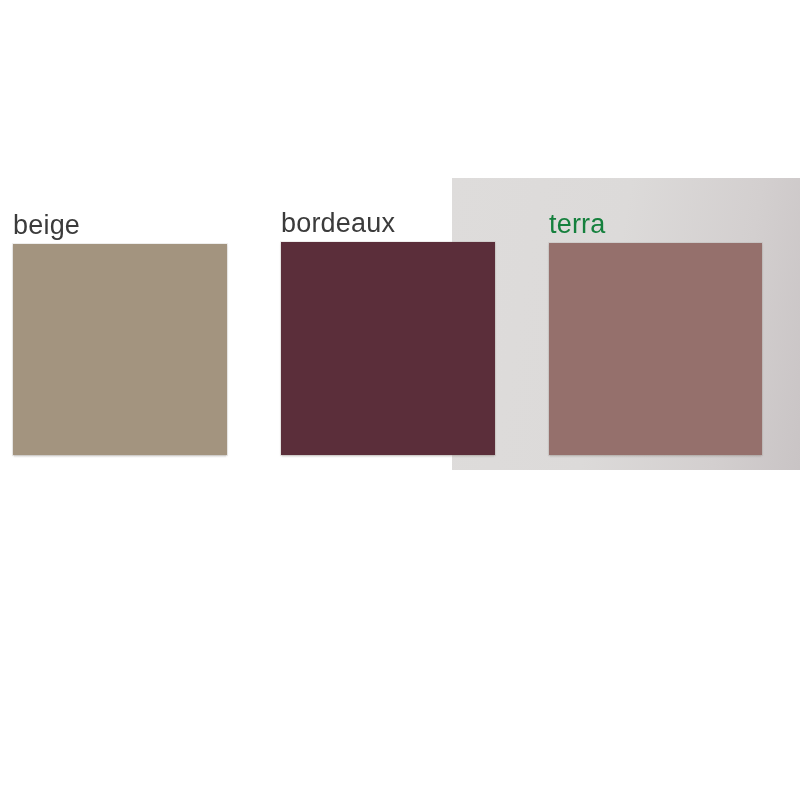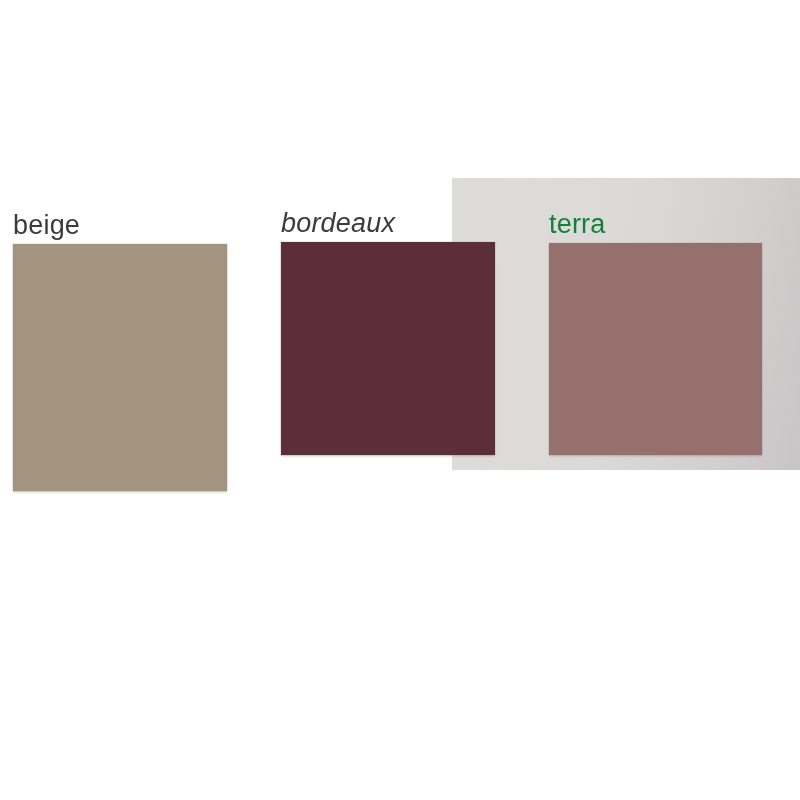--- a/index.html
+++ b/index.html
@@ -78,28 +78,28 @@
     pointer-events: none;
   }
 </style>
 </head>
 <body>
 
 <div id="palette-canvas" style="background: rgb(255, 255, 255);">
 
   <div class="backdrop-panel" style="left: 452px; top: 178px; width: 348px; height: 292px;"></div>
 
-  <div class="swatch-group" id="swatch-group-beige" style="left: 13px; top: 244px; width: 214px; height: 247px;">
+  <div class="swatch-group" id="swatch-group-beige" style="left: 13px; top: 244px; width: 214px; height: 211px;">
     <span class="swatch-label" style="color: rgb(59, 59, 59); font-size: 27px;">beige</span>
     <div class="swatch-chip" style="background: rgb(163, 148, 127);"></div>
     <div class="swatch-underline"></div>
   </div>
 
   <div class="swatch-group" id="swatch-group-bordeaux" style="left: 281px; top: 242px; width: 214px; height: 213px;">
-    <span class="swatch-label" style="color: rgb(59, 59, 59); font-size: 27px; font-style: italic;">bordeaux</span>
+    <span class="swatch-label" style="color: rgb(59, 59, 59); font-size: 27px;">bordeaux</span>
     <div class="swatch-chip" style="background: rgb(91, 46, 58);"></div>
     <div class="swatch-underline"></div>
   </div>
 
   <div class="swatch-group" id="swatch-group-terra" style="left: 549px; top: 243px; width: 213px; height: 212px;">
     <span class="swatch-label" style="color: #15803d; font-size: 27px;">terra</span>
     <div class="swatch-chip" style="background: rgb(149, 112, 108);"></div>
     <div class="swatch-underline"></div>
   </div>
 

